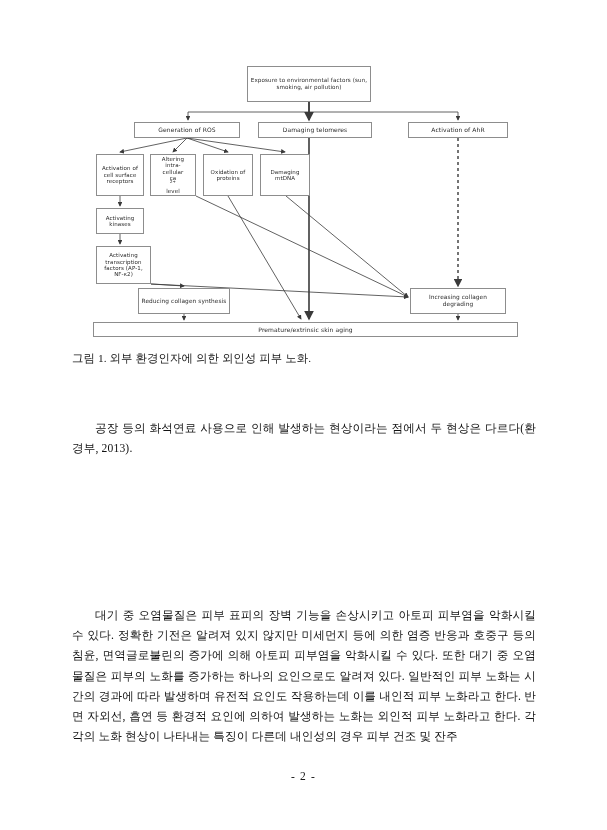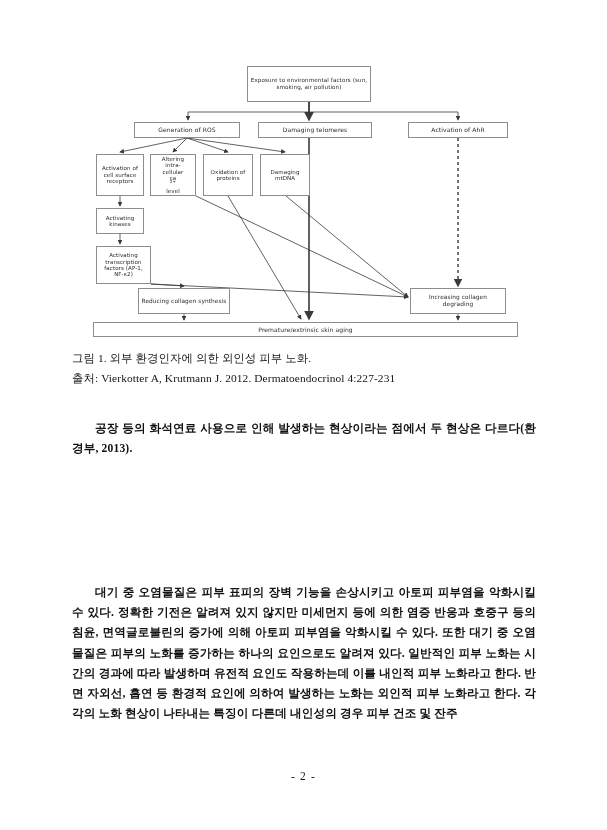--- a/index.html
+++ b/index.html
@@ -84,28 +84,27 @@
   .para {
     position: absolute;
     left: 72px;
     width: 464px;
     font-size: 11.6px;
     line-height: 20.2px;
     text-align: justify;
     text-justify: inter-character;
     color: #121212;
     letter-spacing: 0.15px;
-    font-weight: bold;
   }
   .para p {
     margin: 0;
     text-indent: 23px;
   }
   .p1 { top: 419px; }
-  .p2 { top: 583px; }
+  .p2 { top: 606px; }
 
   .pagenum {
     position: absolute;
     left: 0;
     top: 770px;
     width: 607px;
     text-align: center;
     font-size: 11.5px;
     color: #1a1a1a;
     letter-spacing: 1.2px;
@@ -206,21 +205,20 @@
     <div class="nodebox n-increase">
       <span>Increasing collagen degrading</span>
     </div>
     <div class="nodebox n-prem">
       <span>Premature/extrinsic skin aging</span>
     </div>
   </div>
 
   <div class="caption">
     <div>그림 1. 외부 환경인자에 의한 외인성 피부 노화.</div>
-    <div>출처: Vierkotter A, Krutmann J. 2012. Dermatoendocrinol 4:227-231</div>
   </div>
 
   <div class="para p1">
     <p>공장 등의 화석연료 사용으로 인해 발생하는 현상이라는 점에서 두 현상은 다르다(환경부, 2013).</p>
   </div>
 
   <div class="para p2">
     <p>대기 중 오염물질은 피부 표피의 장벽 기능을 손상시키고 아토피 피부염을 악화시킬 수 있다. 정확한 기전은 알려져 있지 않지만 미세먼지 등에 의한 염증 반응과 호중구 등의 침윤, 면역글로불린의 증가에 의해 아토피 피부염을 악화시킬 수 있다. 또한 대기 중 오염물질은 피부의 노화를 증가하는 하나의 요인으로도 알려져 있다. 일반적인 피부 노화는 시간의 경과에 따라 발생하며 유전적 요인도 작용하는데 이를 내인적 피부 노화라고 한다. 반면 자외선, 흡연 등 환경적 요인에 의하여 발생하는 노화는 외인적 피부 노화라고 한다. 각각의 노화 현상이 나타내는 특징이 다른데 내인성의 경우 피부 건조 및 잔주</p>
   </div>
 

